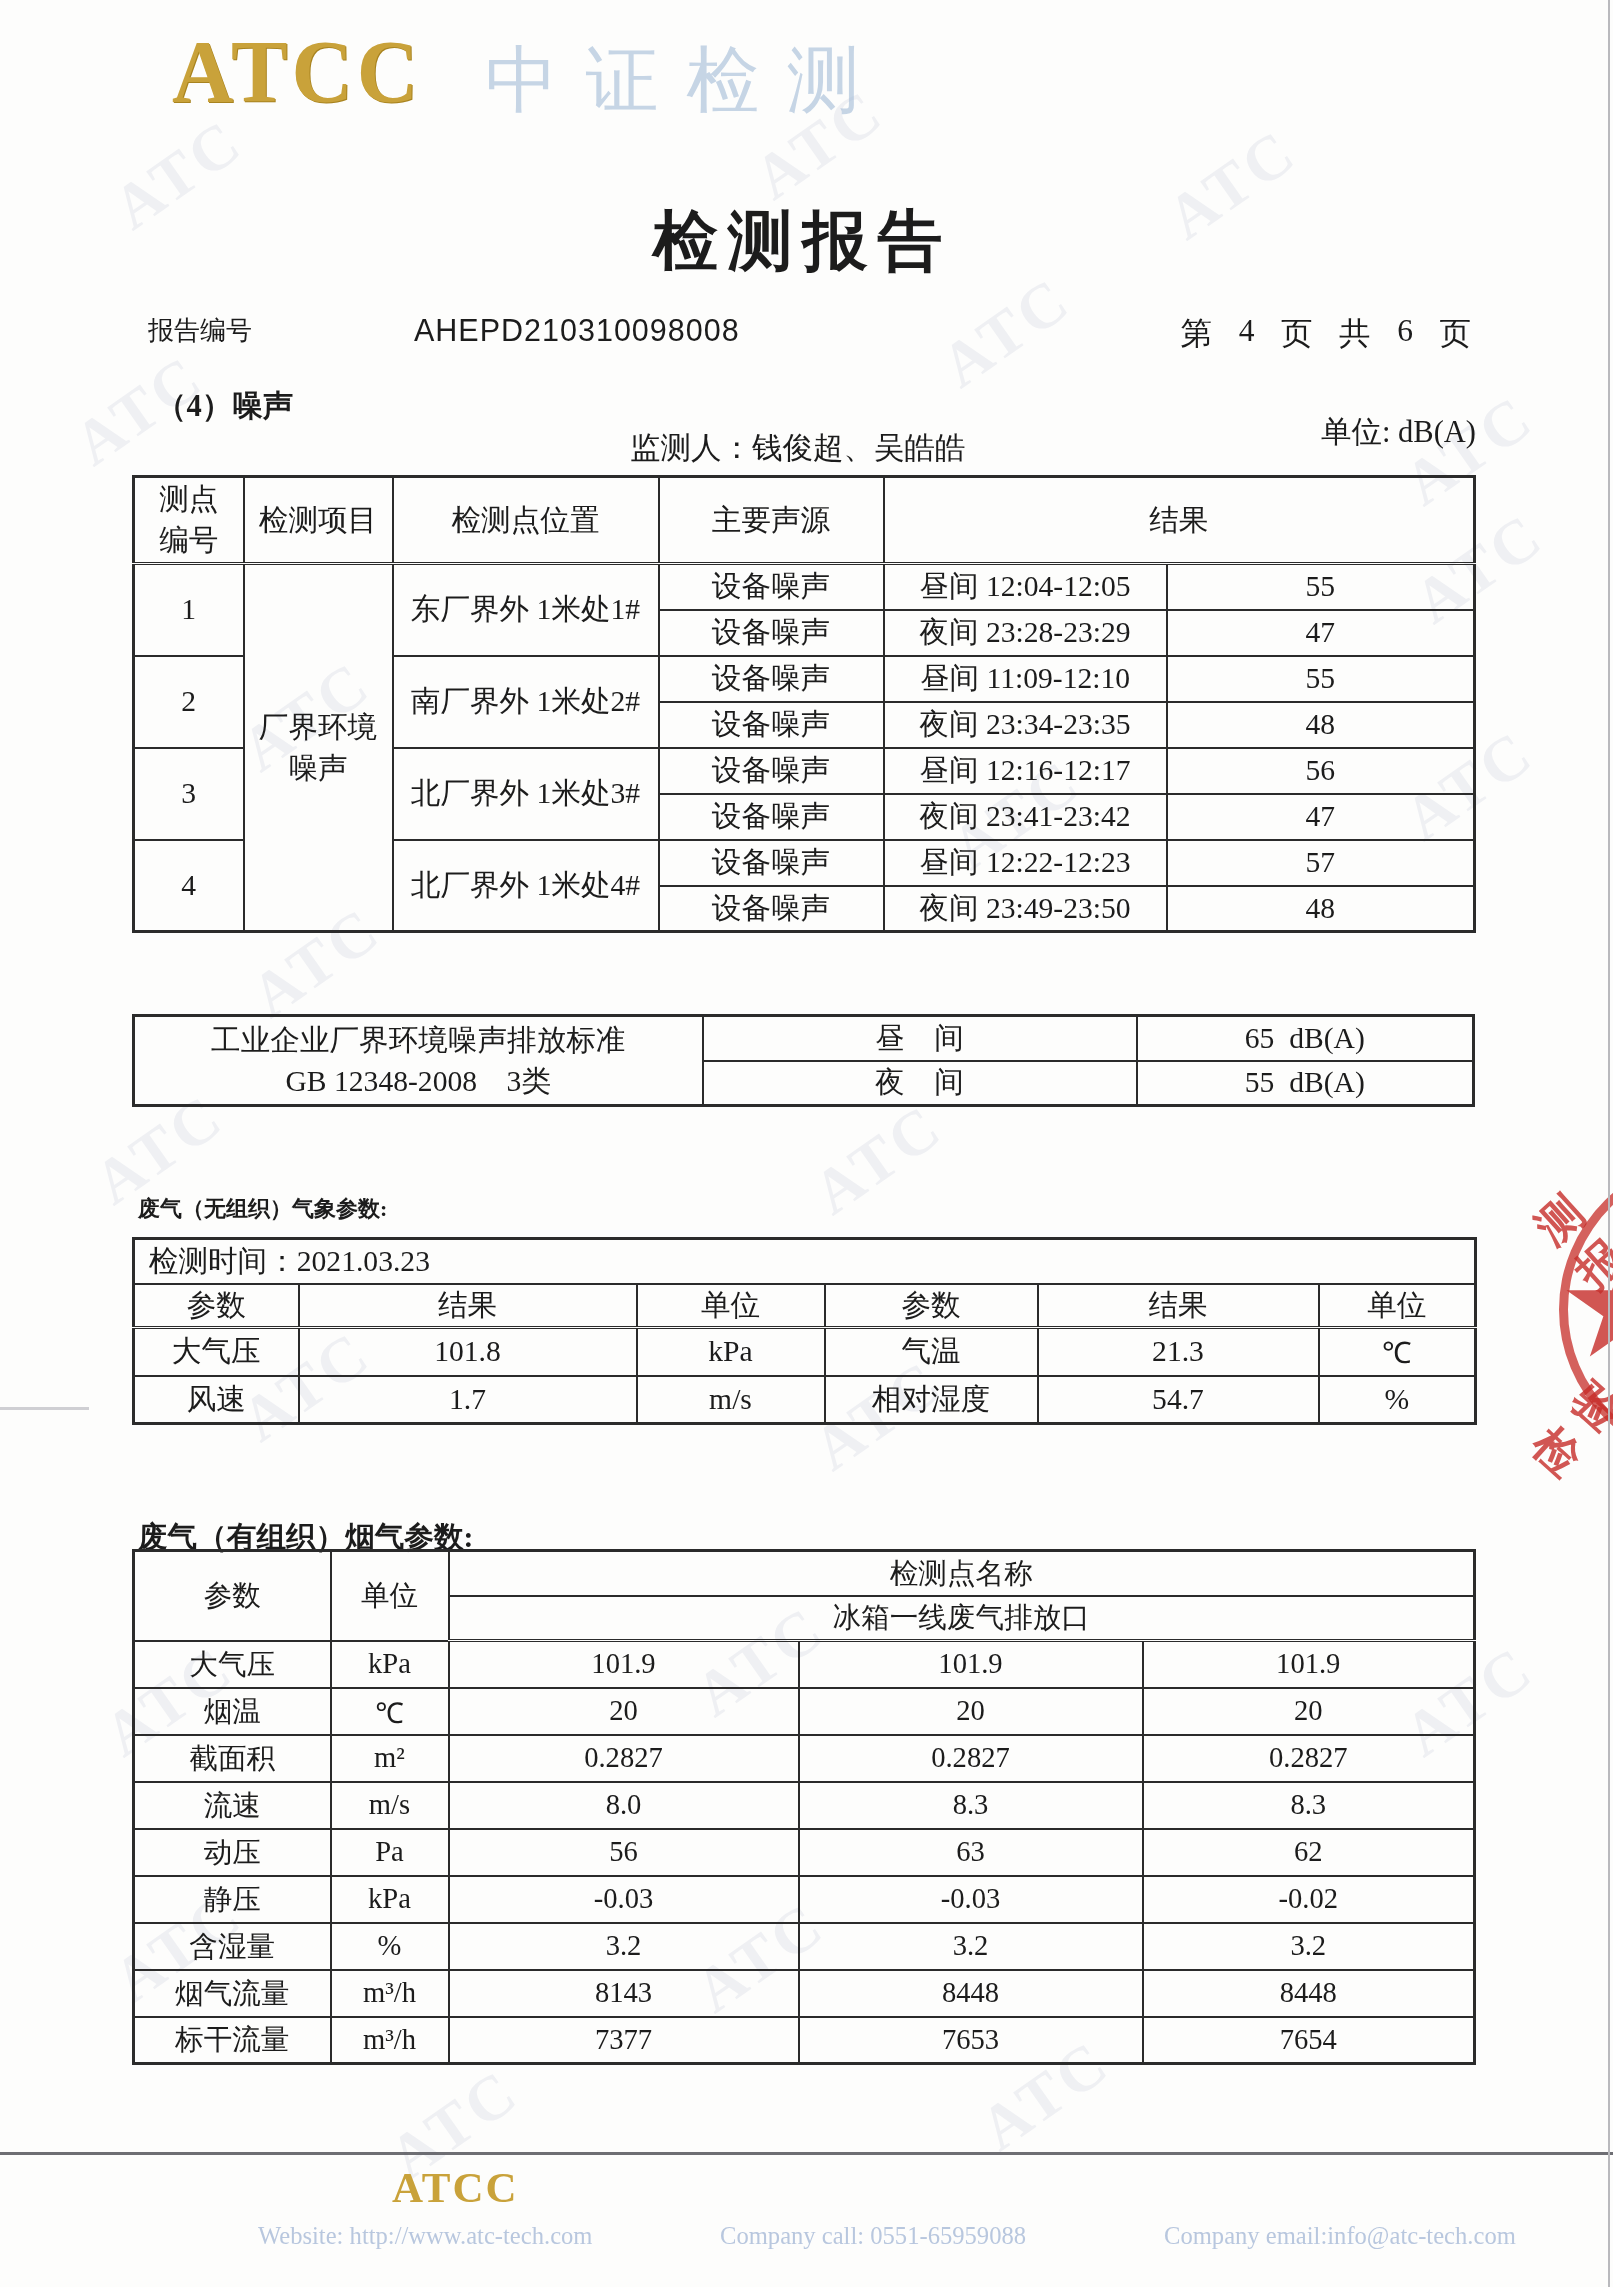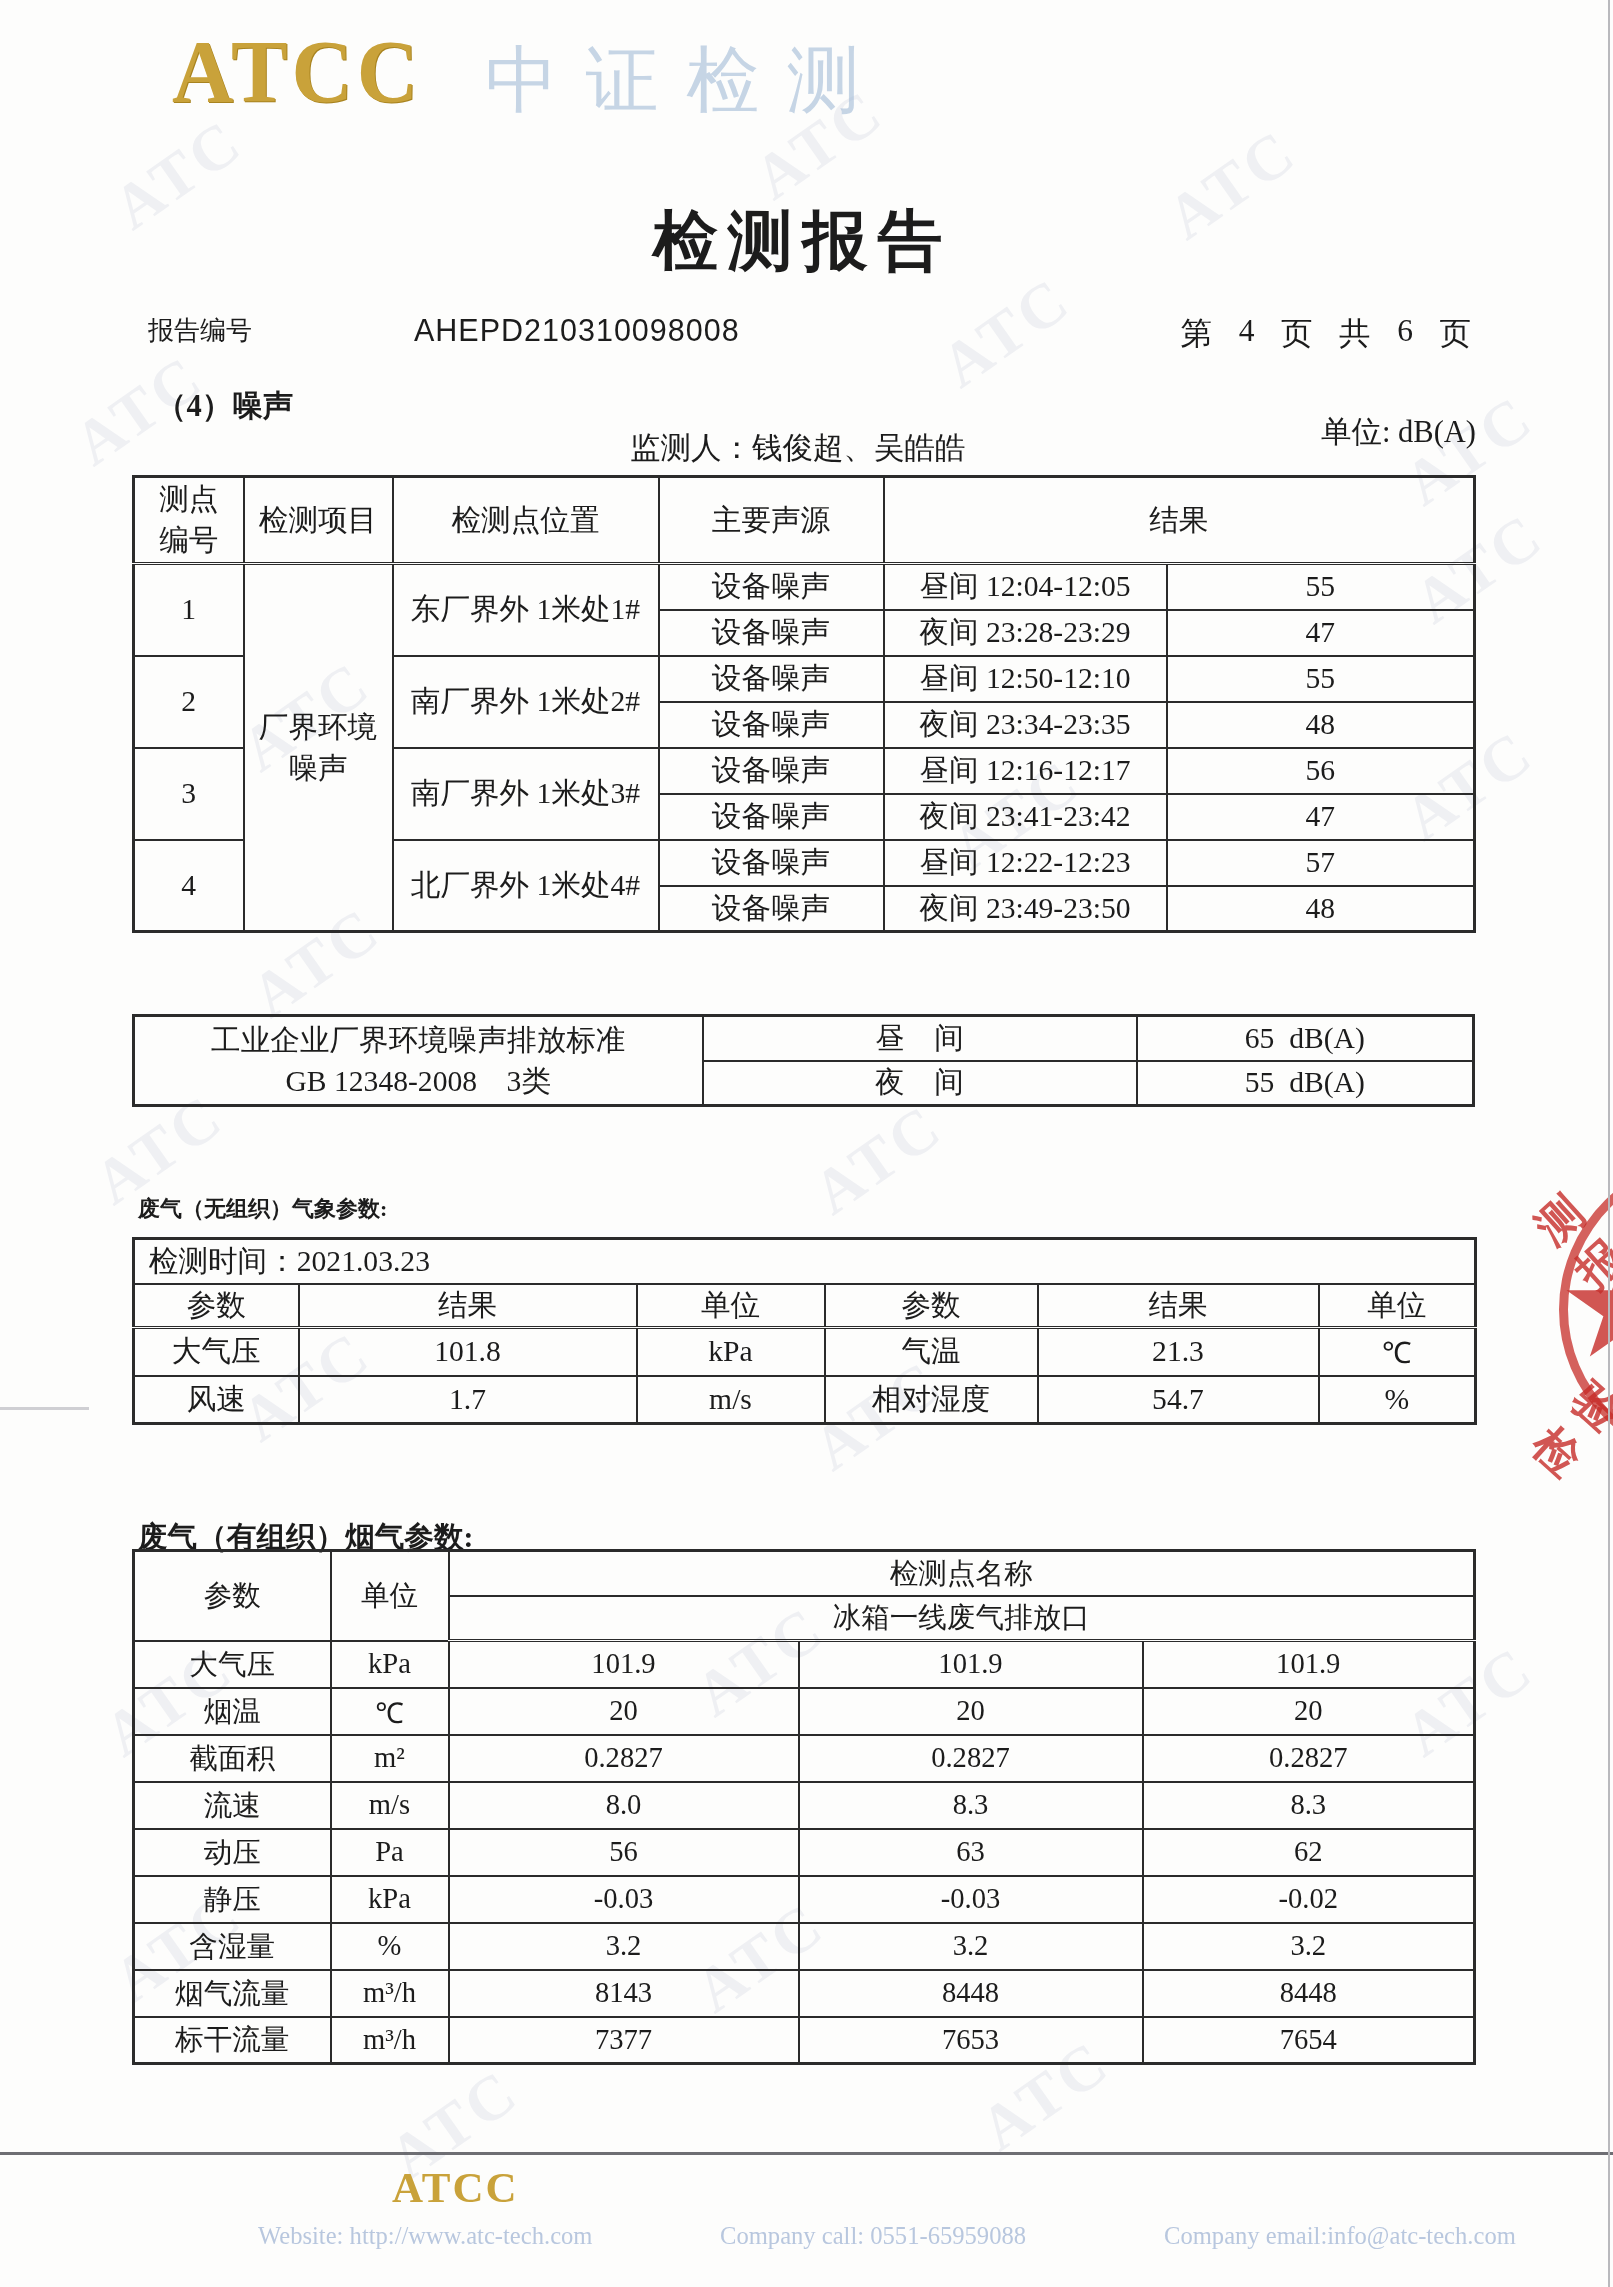--- a/index.html
+++ b/index.html
@@ -178,31 +178,31 @@
     </tr>
     <tr class="body">
       <td>设备噪声</td>
       <td>夜间 23:28-23:29</td>
       <td>47</td>
     </tr>
     <tr class="body">
       <td rowspan="2">2</td>
       <td rowspan="2">南厂界外 1米处2#</td>
       <td>设备噪声</td>
-      <td>昼间 12:50-12:10</td>
+      <td>昼间 11:09-12:10</td>
       <td>55</td>
     </tr>
     <tr class="body">
       <td>设备噪声</td>
       <td>夜间 23:34-23:35</td>
       <td>48</td>
     </tr>
     <tr class="body">
       <td rowspan="2">3</td>
-      <td rowspan="2">南厂界外 1米处3#</td>
+      <td rowspan="2">北厂界外 1米处3#</td>
       <td>设备噪声</td>
       <td>昼间 12:16-12:17</td>
       <td>56</td>
     </tr>
     <tr class="body">
       <td>设备噪声</td>
       <td>夜间 23:41-23:42</td>
       <td>47</td>
     </tr>
     <tr class="body">

